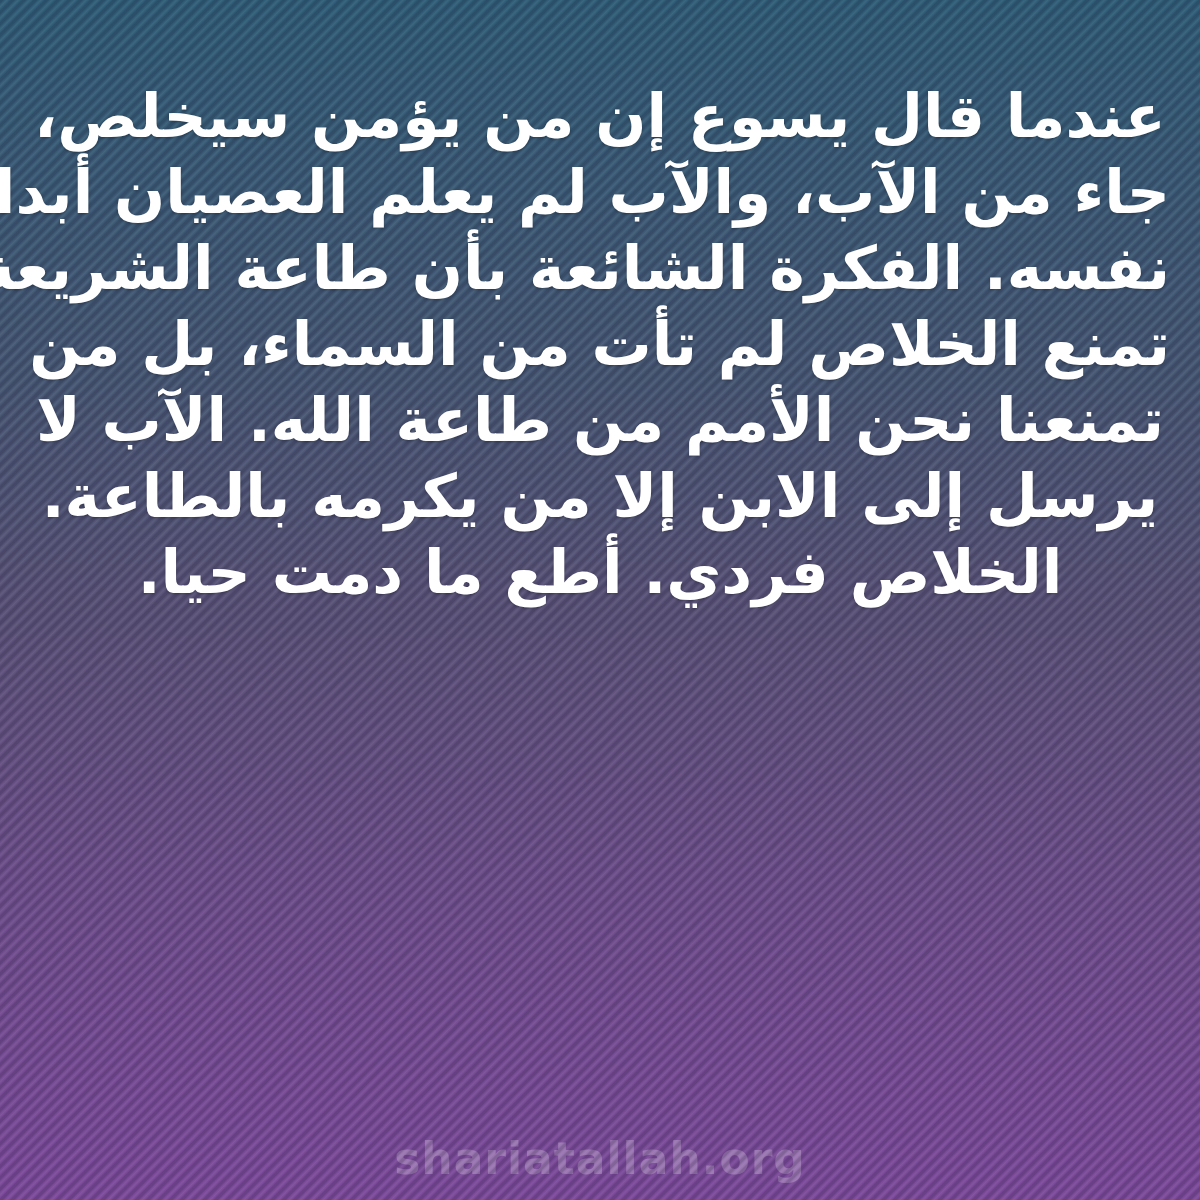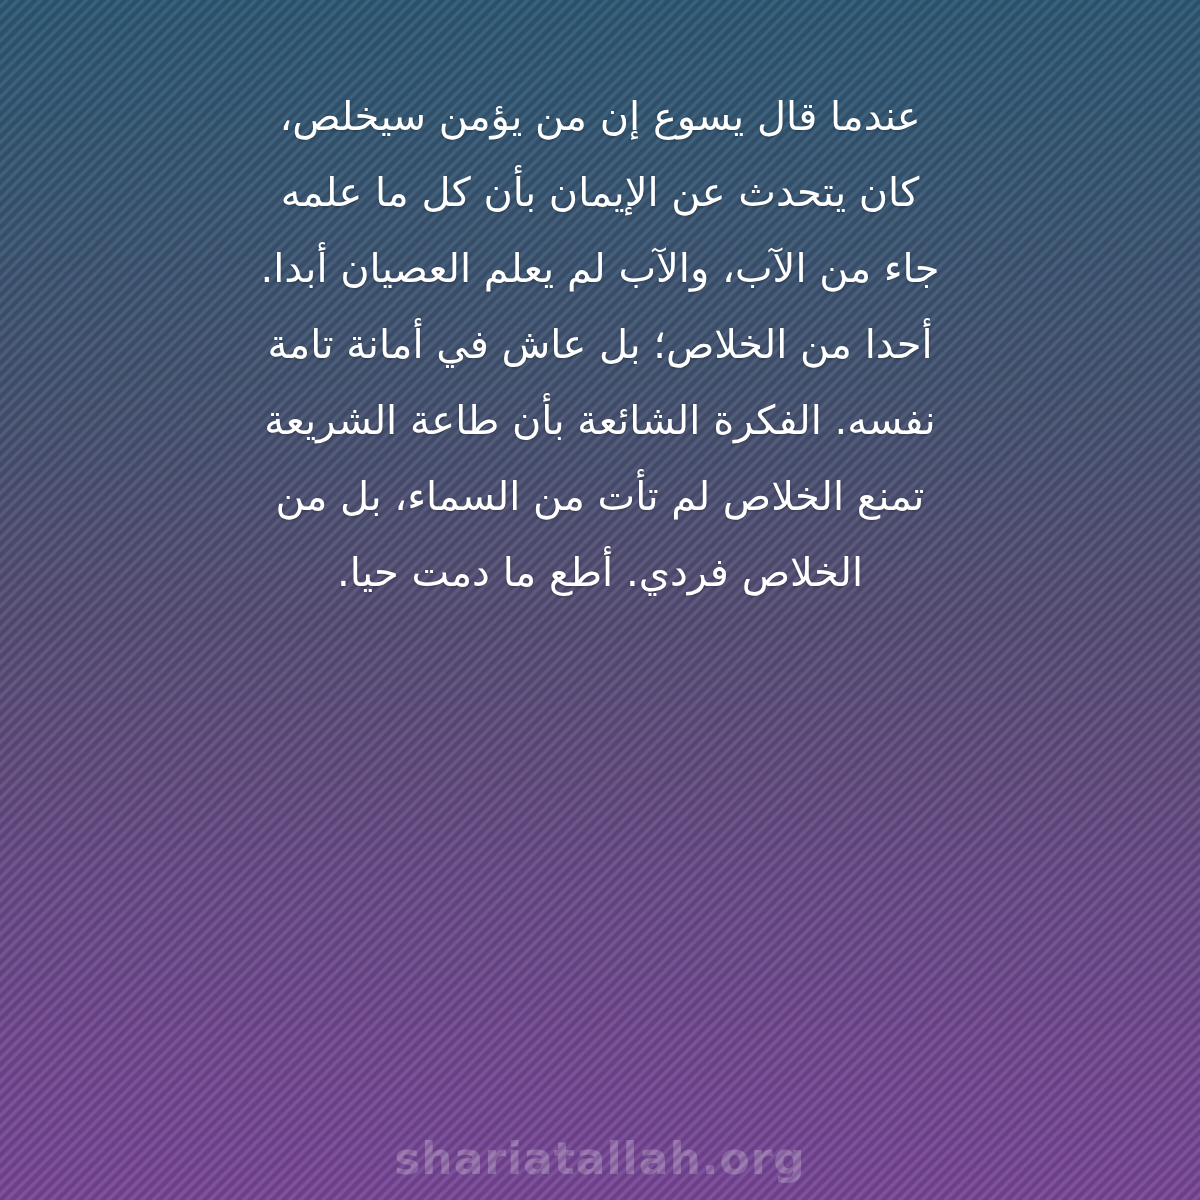--- a/index.html
+++ b/index.html
@@ -68,41 +68,41 @@
     position: absolute;
     z-index: 4;
     top: 78px;
     left: 30px;
     right: 30px;
     direction: rtl;
     text-align: center;
     color: var(--text-color);
   }
   .quote-line {
-    font-size: 40px;
+    font-size: 60px;
     line-height: 76px;
-    font-weight: normal;
+    font-weight: bold;
     white-space: nowrap;
     text-shadow: 0 1px 3px rgba(0,0,0,0.28);
   }
 </style>
 </head>
 <body>
 
 <div class="canvas">
 
   <div class="bg-gradient"></div>
 
   <div class="watermark">shariatallah.org</div>
 
   <div class="stripes-overlay"></div>
 
   <div class="quote">
     <div class="quote-line">عندما قال يسوع إن من يؤمن سيخلص،</div>
-    <div class="quote-line">كان يتحدث عن الإيمان بأن كل ما علمه</div>
     <div class="quote-line">جاء من الآب، والآب لم يعلم العصيان أبدا.</div>
-    <div class="quote-line">أحدا من الخلاص؛ بل عاش في أمانة تامة</div>
     <div class="quote-line">نفسه. الفكرة الشائعة بأن طاعة الشريعة</div>
     <div class="quote-line">تمنع الخلاص لم تأت من السماء، بل من</div>
+    <div class="quote-line">تمنعنا نحن الأمم من طاعة الله. الآب لا</div>
+    <div class="quote-line">يرسل إلى الابن إلا من يكرمه بالطاعة.</div>
     <div class="quote-line">الخلاص فردي. أطع ما دمت حيا.</div>
   </div>
 
 </div>
 
 </body></html>

